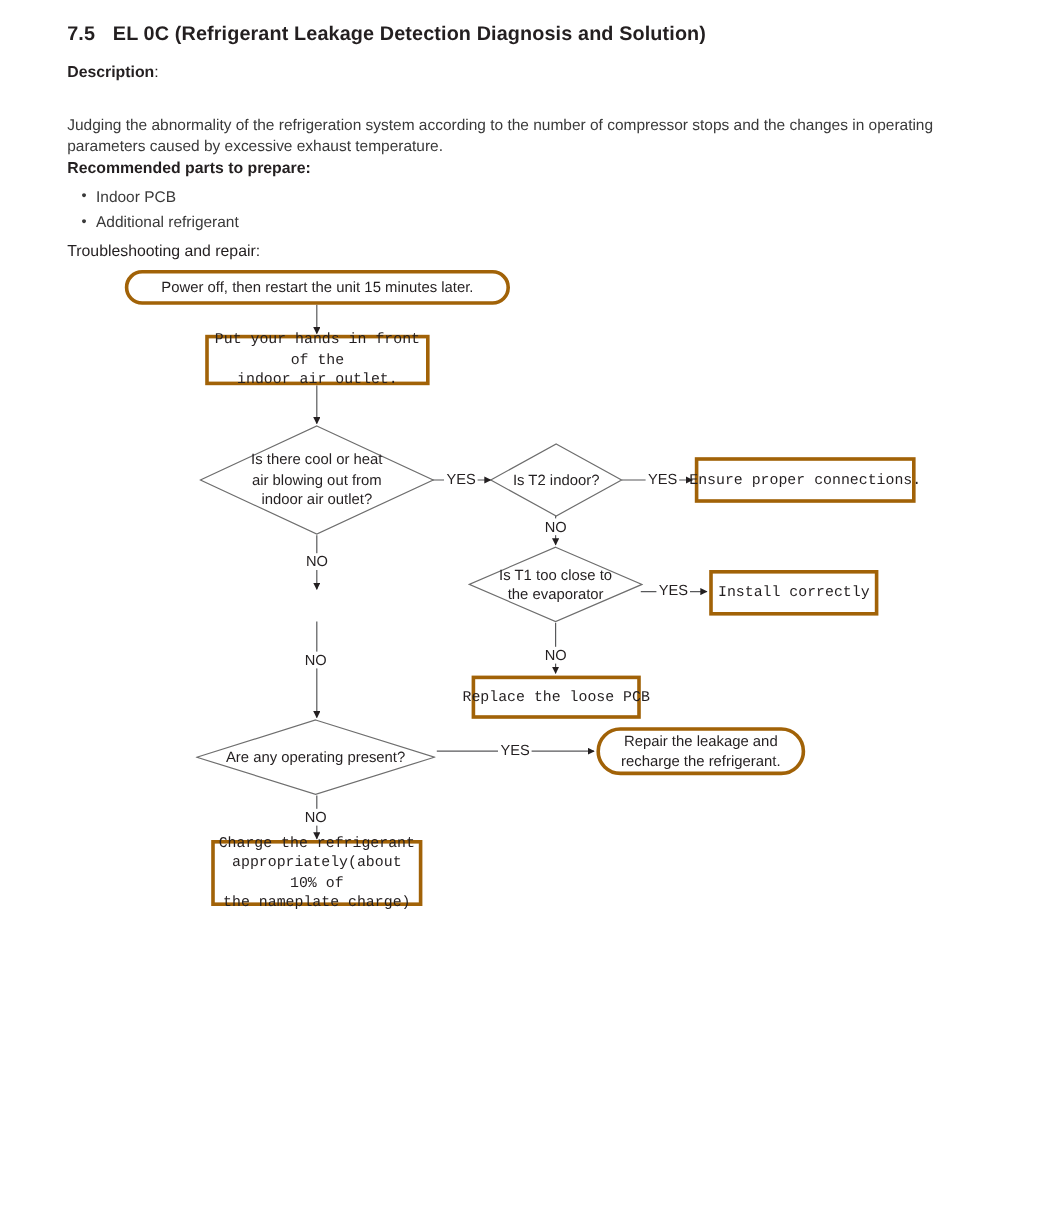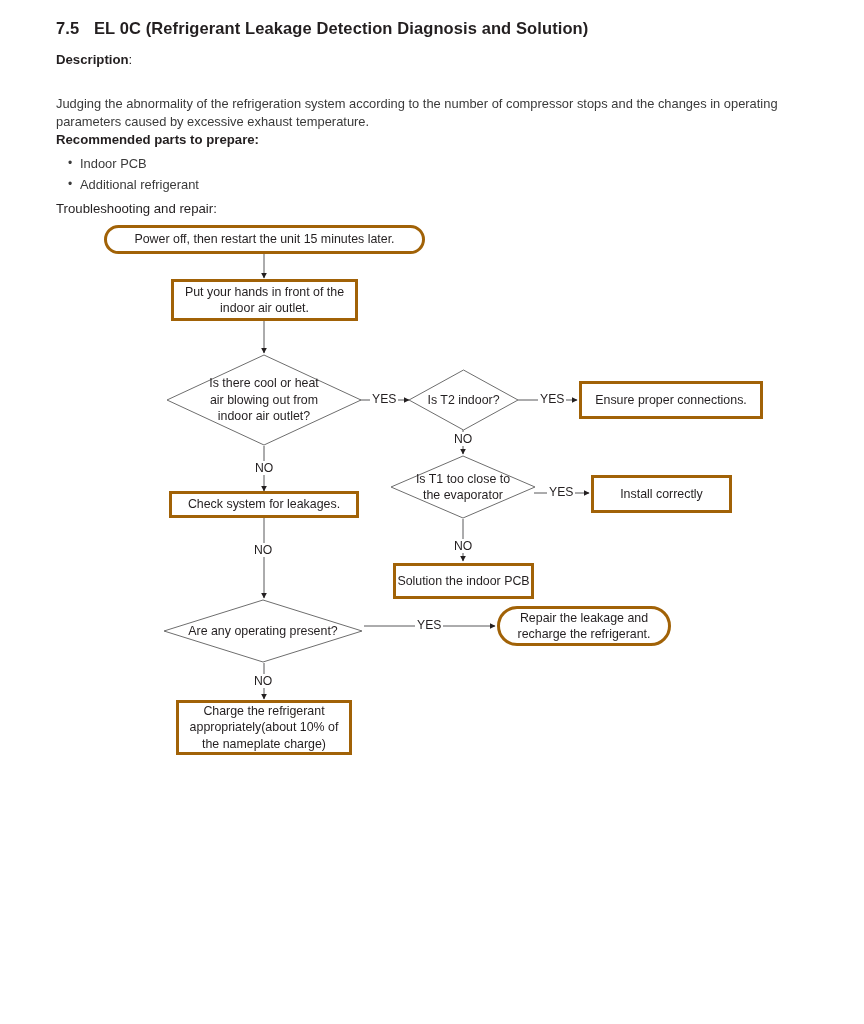--- a/index.html
+++ b/index.html
@@ -96,21 +96,21 @@
     display: flex;
     align-items: center;
     justify-content: center;
     text-align: center;
     font-size: 12.4px;
     line-height: 16.5px;
     color: #231f20;
     background: #ffffff;
     border: 3px solid #a16207;
   }
-  .node.rect { border-radius: 0; }
+  .node.rect { border-radius: 0; font-family: Liberation Mono, monospace; }
   .node.stadium { border-radius: 999px; }
   .node.nowrap { white-space: nowrap; }
 
   
   .diamond-wrap {
     position: absolute;
     display: flex;
     align-items: center;
     justify-content: center;
   }
@@ -231,23 +231,22 @@
   <div class="diamond-wrap" style="left:390px; top:455px; width:146px; height:64px;">
     <svg class="dia-shape" viewBox="0 0 146 64" preserveAspectRatio="none">
       <polygon points="73,1 145,32 73,63 1,32" fill="#ffffff" stroke="#6e6e6e" stroke-width="1"></polygon>
     </svg>
     <div class="dia-label">Is T1 too close to
 the evaporator</div>
   </div>
 
   <div class="node rect nowrap" style="left:591px; top:475px; width:141px; height:38px;">Install correctly</div>
 
-  <div class="node rect nowrap" style="left:169px; top:491px; width:190px; height:27px;">Check system for leakages.</div>
-
-  <div class="node rect nowrap" style="left:393px; top:563px; width:141px; height:36px;">Solution the indoor PCB</div>
+
+  <div class="node rect nowrap" style="left:393px; top:563px; width:141px; height:36px;">Replace the loose PCB</div>
 
   <div class="diamond-wrap" style="left:163px; top:599px; width:200px; height:64px;">
     <svg class="dia-shape" viewBox="0 0 200 64" preserveAspectRatio="none">
       <polygon points="100,1 199,32 100,63 1,32" fill="#ffffff" stroke="#6e6e6e" stroke-width="1"></polygon>
     </svg>
     <div class="dia-label">Are any operating present?</div>
   </div>
 
   <div class="node stadium" style="left:497px; top:606px; width:174px; height:40px; white-space:pre-line;">Repair the leakage and
 recharge the refrigerant.</div>

